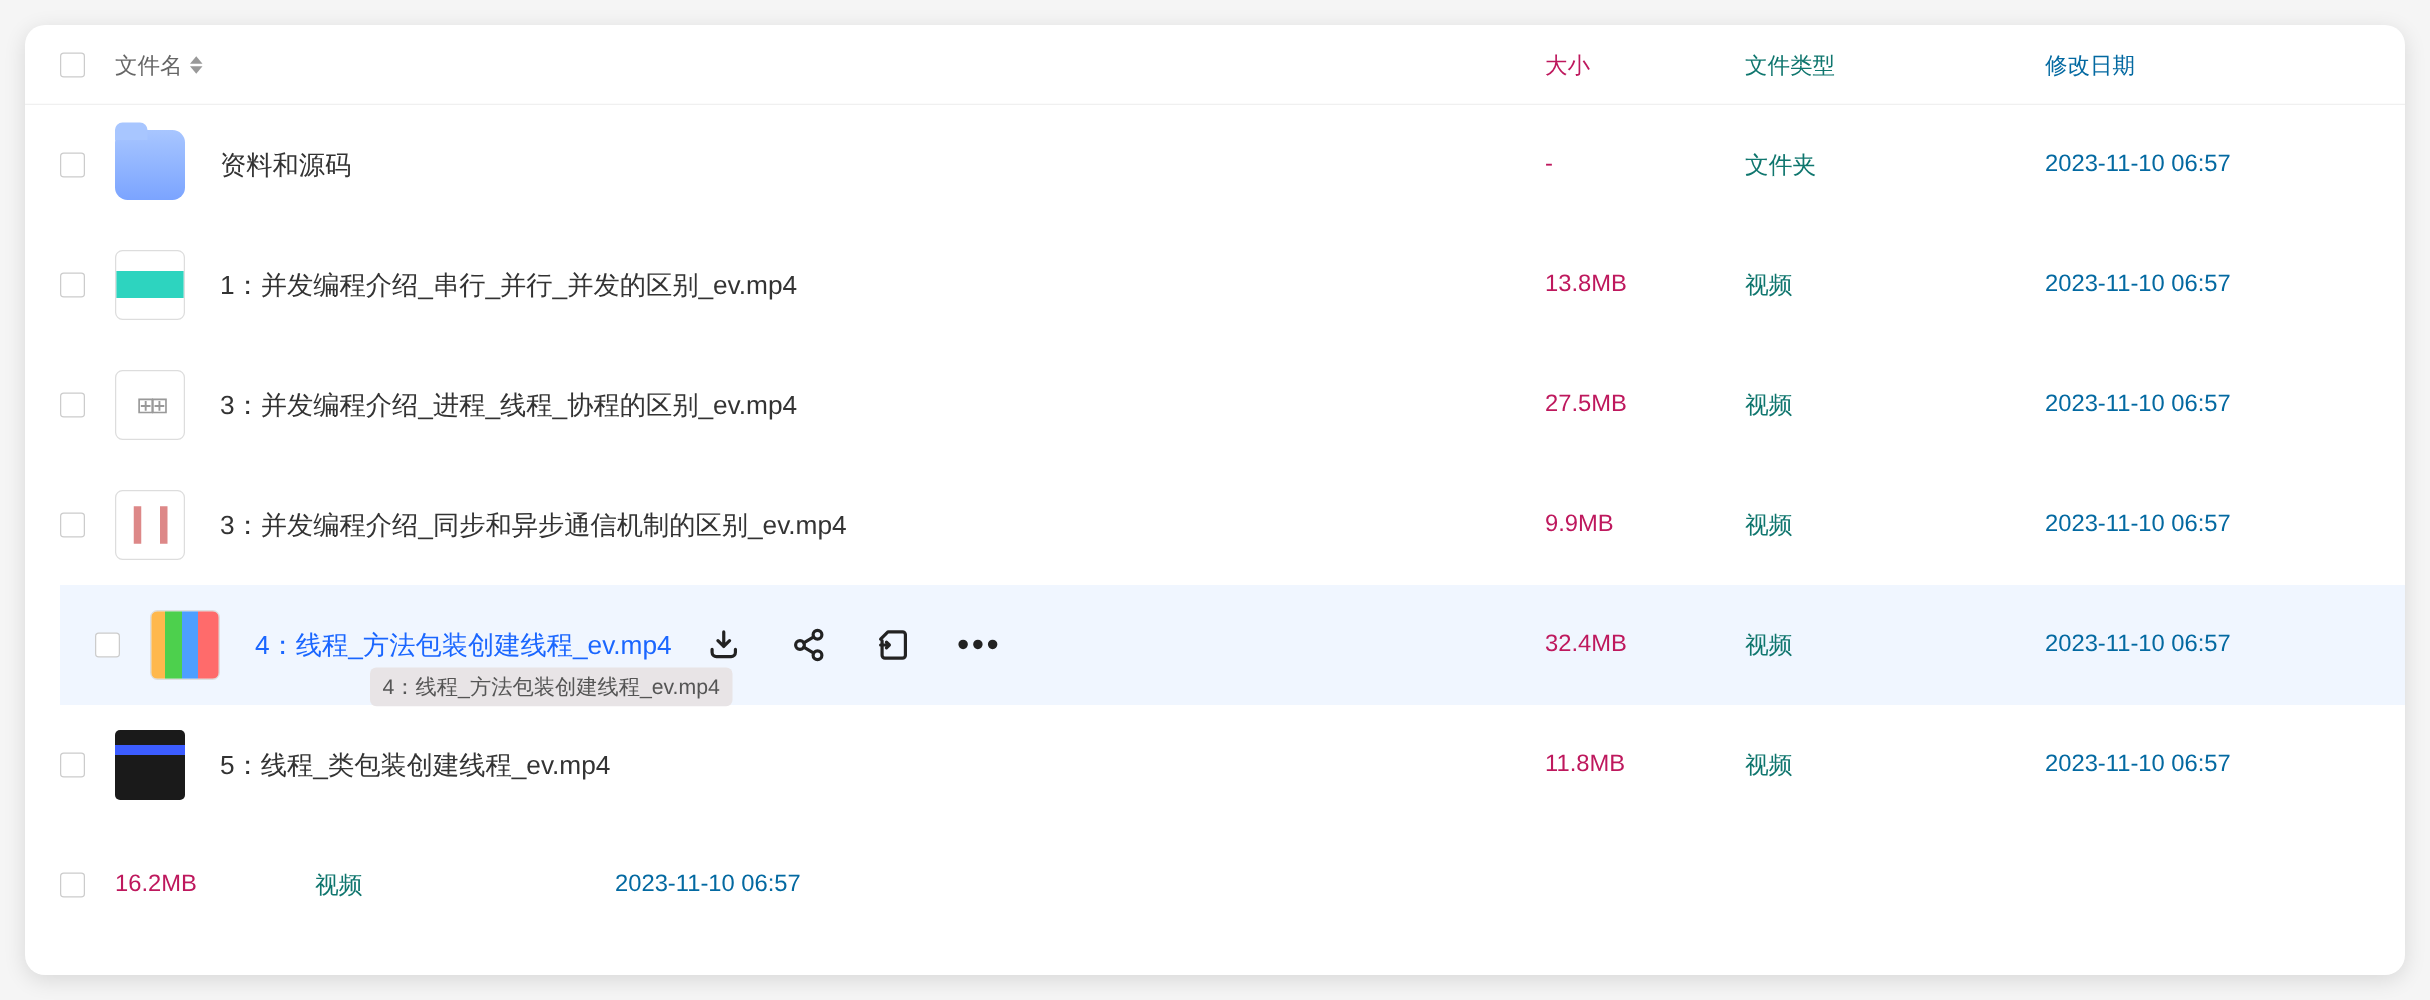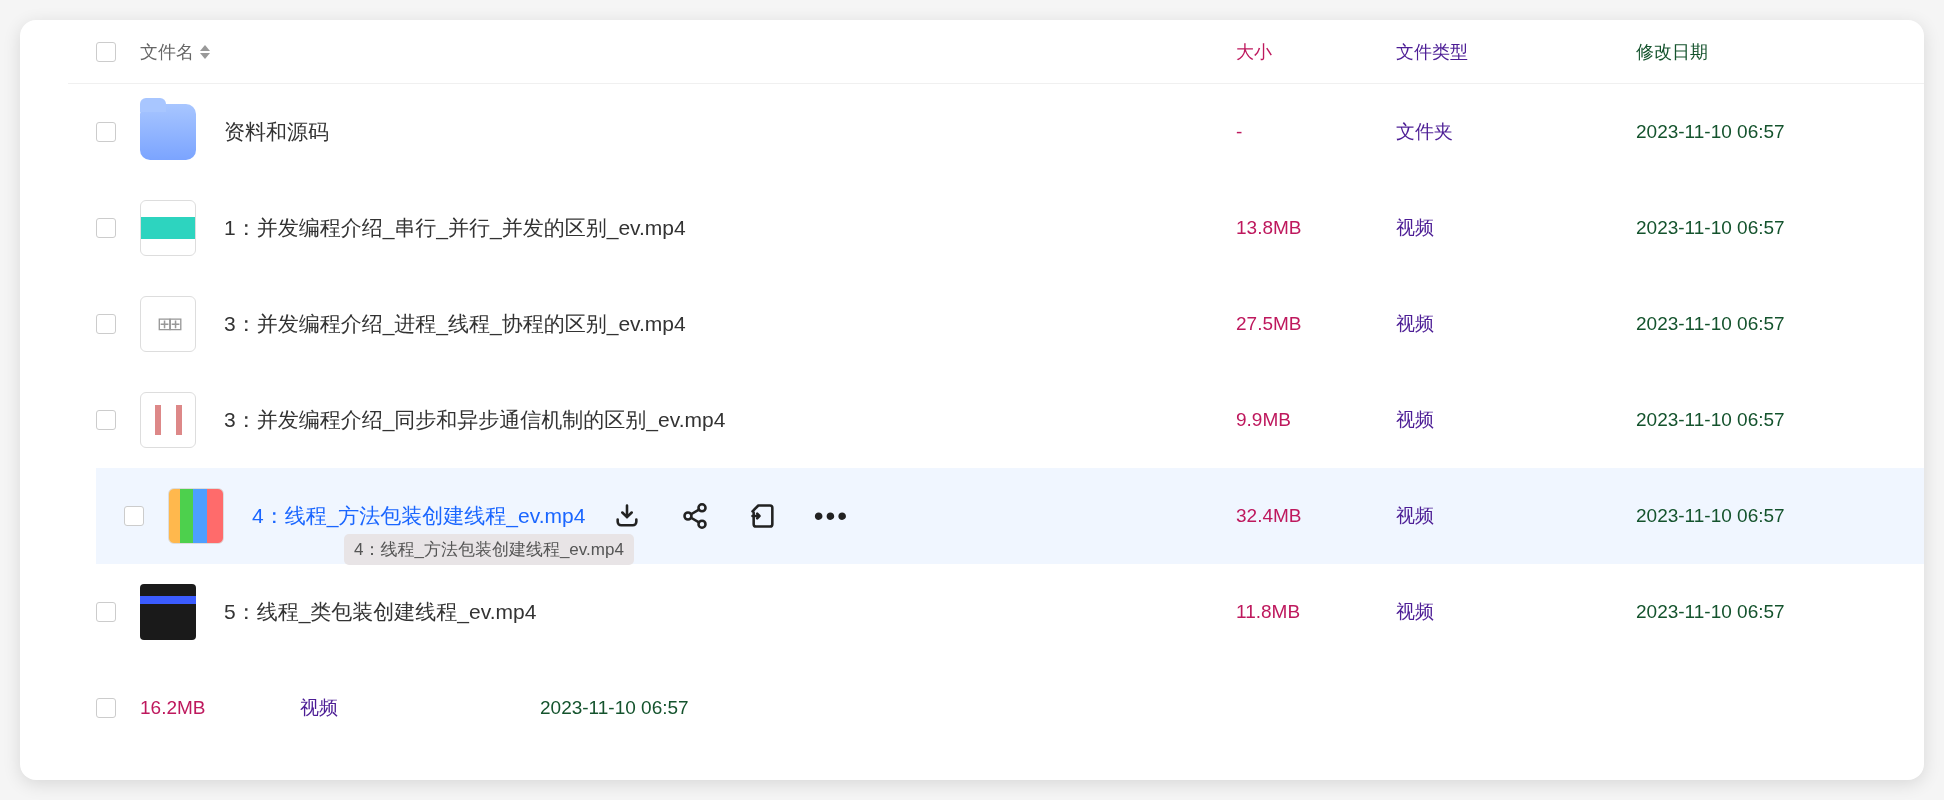--- a/index.html
+++ b/index.html
@@ -13,21 +13,20 @@
     padding: 20px;
   }
   .file-panel {
     background: #fff;
     border-radius: 16px;
     box-shadow: 0 4px 18px rgba(0,0,0,0.12);
     width: 1904px;
     height: 760px;
     overflow: hidden;
     position: relative;
-    padding-left: 48px;
   }
   .table-header {
     display: flex;
     align-items: center;
     height: 64px;
     padding: 0 28px 0 28px;
     border-bottom: 1px solid #f0f0f0;
     color: #666;
     font-size: 18px;
   }
@@ -58,22 +57,22 @@
   }
   .sort-indicator span {
     width: 0;
     height: 0;
     border-left: 5px solid transparent;
     border-right: 5px solid transparent;
   }
   .sort-up { border-bottom: 6px solid #999; }
   .sort-down { border-top: 6px solid #999; }
   .col-size { width: 160px; color: #be185d; }
-  .col-type { width: 240px; color: #4c1d95; }
-  .col-date { width: 260px; color: #14532d; }
+  .col-type { width: 240px; color: #0f766e; }
+  .col-date { width: 260px; color: #0369a1; }
   .row {
     display: flex;
     align-items: center;
     height: 96px;
     padding: 0 28px 0 28px;
     font-size: 19px;
     color: #333;
     position: relative;
   }
   .row.hovered {

